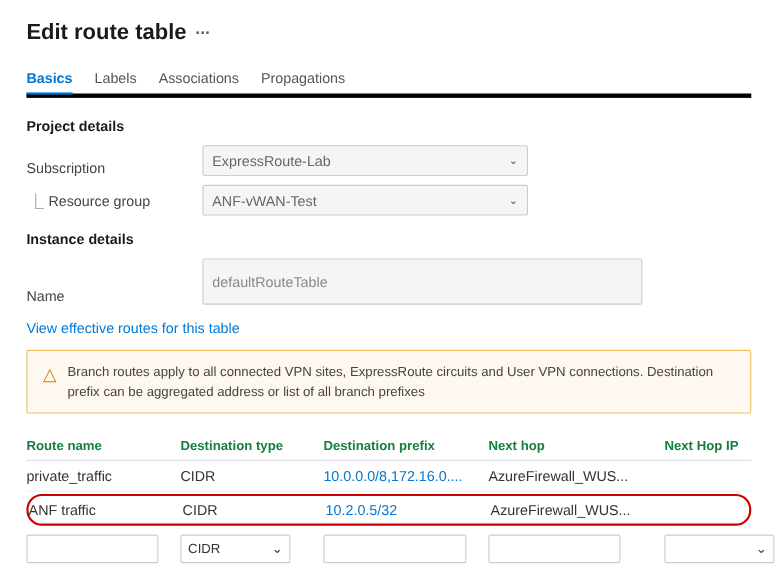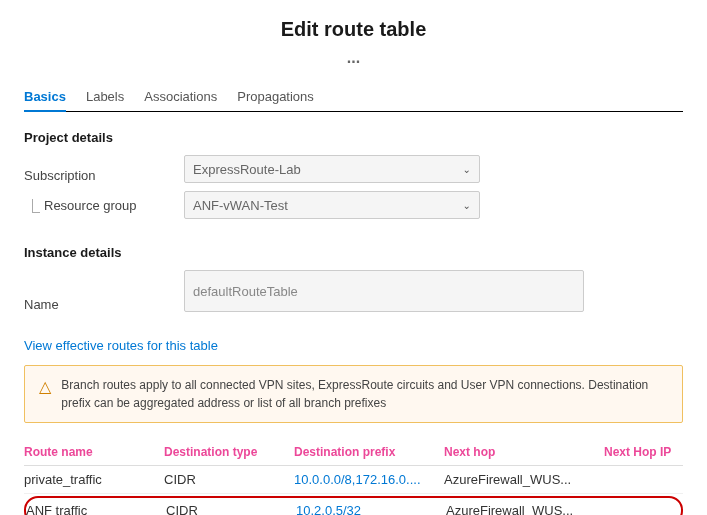--- a/index.html
+++ b/index.html
@@ -13,34 +13,33 @@
       overflow: hidden;
     }
     .page {
       padding: 18px 24px;
     }
     .page-title {
       font-size: 20px;
       font-weight: 600;
       color: #1a1a1a;
       display: flex;
-      align-items: center;
+      align-items: flex-start;
       gap: 8px;
       margin-bottom: 16px;
-      flex-direction: column;
     }
     .more-icon {
       color: #666;
       font-size: 16px;
       cursor: pointer;
     }
     .tabs {
       display: flex;
       gap: 20px;
-      border-bottom: 1px solid #000000;
+      border-bottom: 4px solid #000000;
       margin-bottom: 18px;
     }
     .tab {
       padding: 6px 0;
       font-size: 13px;
       cursor: pointer;
       color: #555;
       border-bottom: 2px solid transparent;
       margin-bottom: -1px;
     }
@@ -129,21 +128,21 @@
     }
     .table-header {
       display: grid;
       grid-template-columns: 140px 130px 150px 160px 120px;
       padding: 6px 0;
       border-bottom: 1px solid #ddd;
     }
     .table-header-cell {
       font-size: 12px;
       font-weight: 600;
-      color: #ec4899;
+      color: #15803d;
     }
     .table-row {
       display: grid;
       grid-template-columns: 140px 130px 150px 160px 120px;
       padding: 6px 0;
       border-bottom: 1px solid #f0f0f0;
       align-items: center;
     }
     .table-cell {
       font-size: 13px;
@@ -176,21 +175,21 @@
       background: #fff;
       border-radius: 2px;
       display: flex;
       align-items: center;
       justify-content: space-between;
       padding: 0 6px;
       font-size: 12px;
       color: #333;
     }
     .section-gap {
-      margin-bottom: 26px;
+      margin-bottom: 14px;
     }
   </style>
 </head>
 <body>
 
 <div class="page">
   
   <div class="page-title">
     <span>Edit route table</span>
     <span class="more-icon">...</span>

